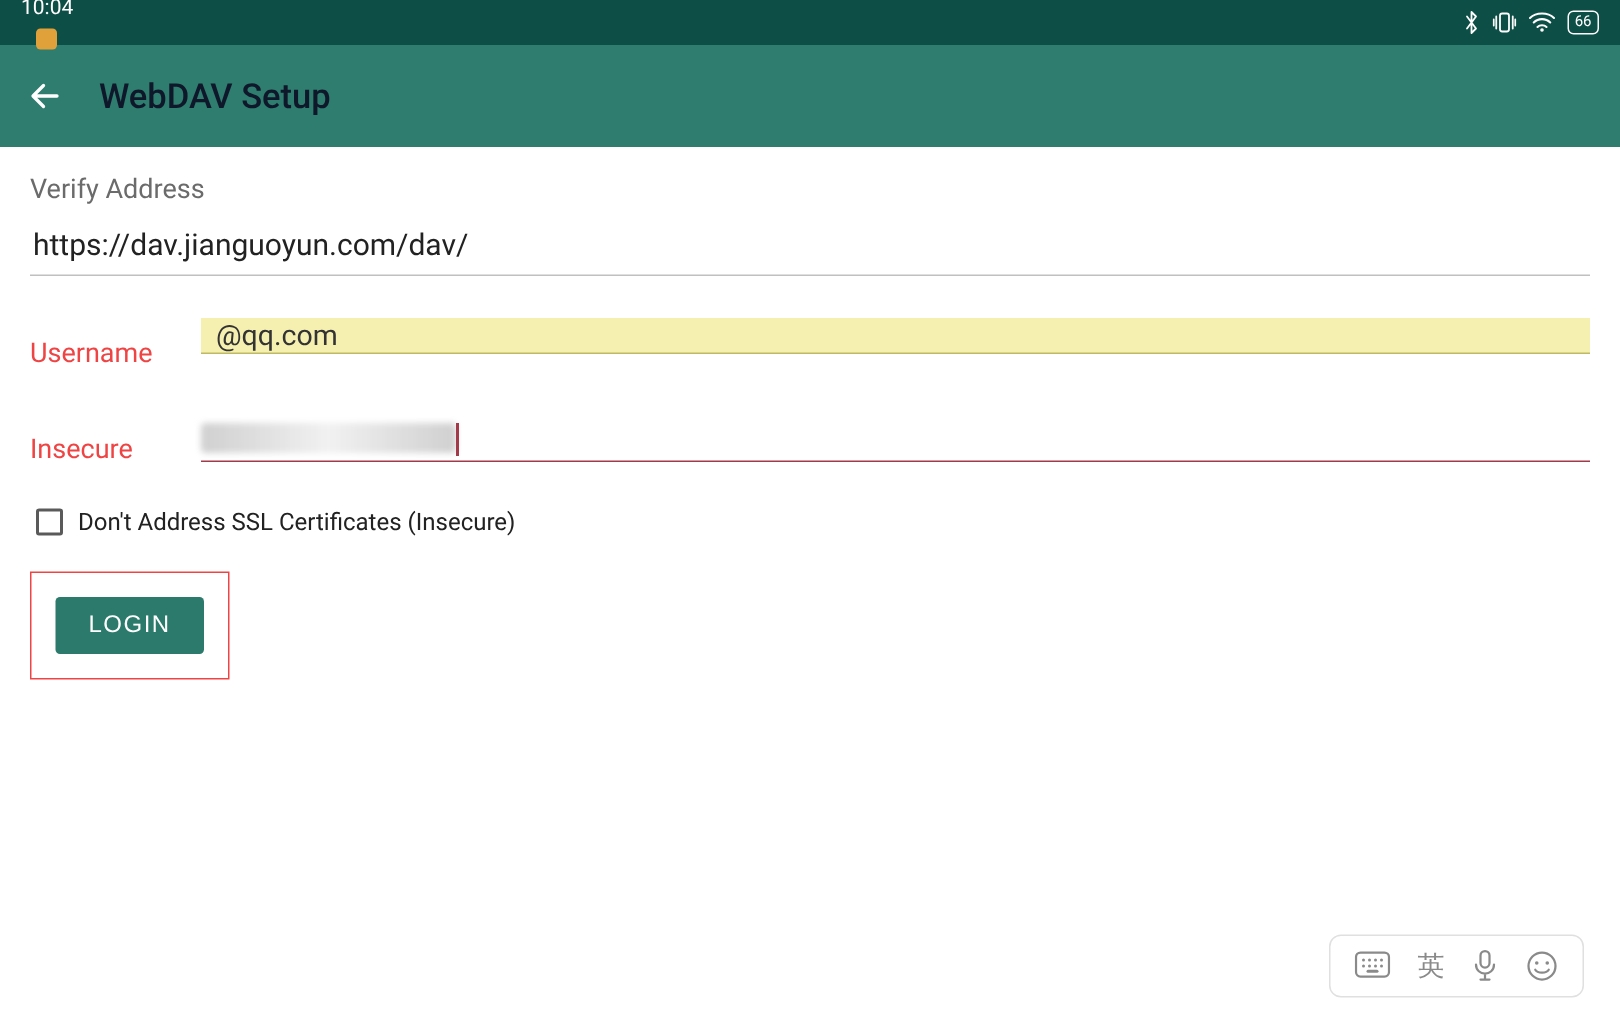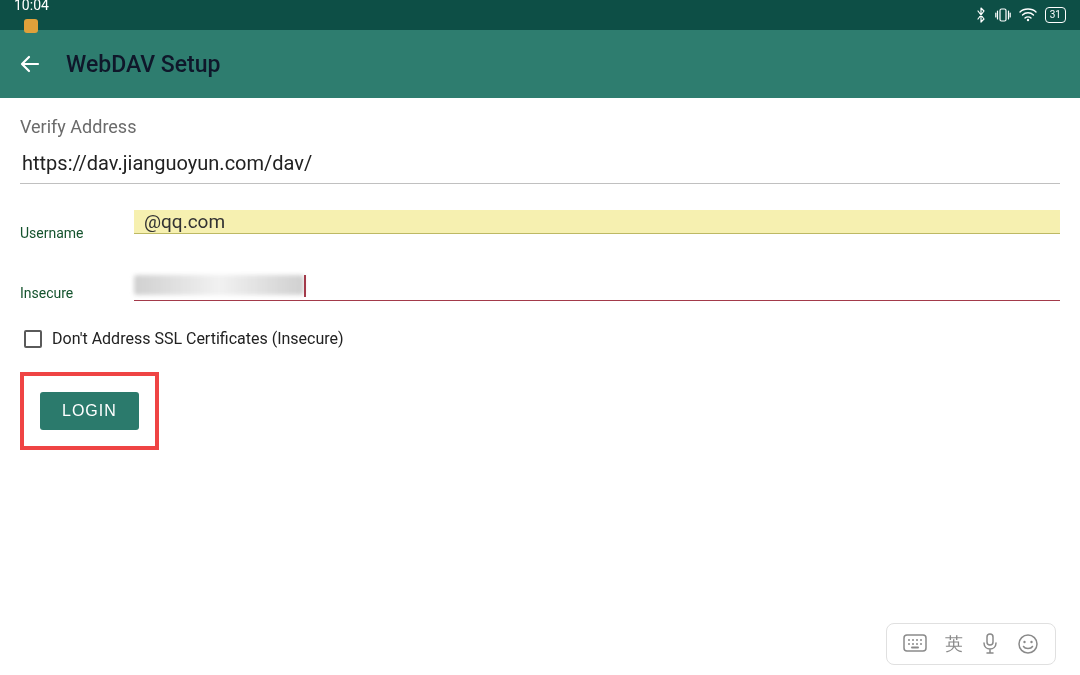--- a/index.html
+++ b/index.html
@@ -11,32 +11,32 @@
   .status-icon { display: inline-flex; align-items: center; }
   .battery-box { display: inline-flex; align-items: center; border: 1.3px solid #fff; border-radius: 4px; padding: 0 4px; height: 16px; font-size: 10px; line-height: 1; }
   .app-bar { height: 68px; width: 100%; background: #2e7d6f; color: #0f172a; display: flex; align-items: center; padding: 0 18px; gap: 24px; }
   .back-arrow { cursor: pointer; }
   .app-title { font-size: 23px; font-weight: 500; }
   .content { padding: 18px 20px; }
   .field-block { margin-bottom: 18px; }
   .field-label-top { color: #6b6b6b; font-size: 18px; margin-bottom: 10px; }
   .address-input { width: 100%; border: none; border-bottom: 1px solid #c0c0c0; font-size: 20px; padding: 4px 2px 8px 2px; outline: none; font-family: inherit; color: #222; }
   .field-row { display: flex; align-items: center; gap: 18px; margin-bottom: 20px; }
-  .field-label-side { color: #14532d; font-size: 14px; min-width: 96px; margin-top: 23px; }
+  .field-label-side { color: #ef4444; font-size: 18px; min-width: 96px; margin-top: 23px; }
   .yellow-input { flex: 1; background: #f6f0b0; border: none; border-bottom: 1px solid #bdb964; font-size: 19px; padding: 0 10px; outline: none; font-family: inherit; color: #333; }
   .password-wrap { flex: 1; position: relative; }
   .password-input { width: 100%; border: none; border-bottom: 1.5px solid #a33a4a; font-size: 19px; padding: 8px 2px; outline: none; font-family: inherit; letter-spacing: 0.5px; color: transparent; }
   .password-blur { position: absolute; left: 0; bottom: 6px; width: 170px; height: 20px; background: linear-gradient(90deg, rgba(120,120,120,0.35), rgba(200,200,200,0.25), rgba(120,120,120,0.35)); filter: blur(2px); border-radius: 3px; pointer-events: none; }
   .caret { position: absolute; left: 170px; bottom: 4px; width: 1.5px; height: 22px; background: #a33a4a; }
   .checkbox-row { display: flex; align-items: center; gap: 10px; margin: 28px 0 24px 4px; }
   .checkbox { width: 18px; height: 18px; border: 2px solid #5a5a5a; border-radius: 2px; background: #fff; cursor: pointer; }
   .checkbox-label { font-size: 16px; color: #222; }
   .button-row { display: flex; justify-content: space-between; align-items: center; margin-top: 8px; }
   .btn-cancel { background: #2b7a6c; color: #fff; border: none; padding: 10px 24px; font-size: 16px; border-radius: 3px; cursor: pointer; letter-spacing: 2px; }
-  .login-highlight { border: 4px solid #ef4444; padding: 16px; display: inline-flex; }
+  .login-highlight { border: 1px solid #ef4444; padding: 16px; display: inline-flex; }
   .btn-login { background: #2b7a6c; color: #fff; border: none; padding: 10px 22px; font-size: 16px; border-radius: 3px; cursor: pointer; letter-spacing: 1px; }
   .ime-bar { position: absolute; bottom: 10px; right: 24px; display: flex; align-items: center; gap: 18px; border: 1px solid #e0e0e0; border-radius: 8px; padding: 8px 16px; background: #fff; }
   .ime-item { color: #8a8a8a; display: inline-flex; align-items: center; cursor: pointer; }
   .ime-text { font-size: 18px; }
   svg { display: block; }
 </style>
 </head>
 <body>
 
 <div class="status-bar">
@@ -56,21 +56,21 @@
           <path d="M2.5 3 V11 M0.8 5 V9 M13.5 3 V11 M15.2 5 V9" stroke="#fff" stroke-width="1.2" stroke-linecap="round"></path>
         </svg>
     </span>
     <span class="status-icon">
       <svg width="18" height="14" viewBox="0 0 18 14" fill="none">
           <path d="M1 4 C5 0 13 0 17 4 M3.5 7 C6.5 4 11.5 4 14.5 7 M6 10 C7.5 8.5 10.5 8.5 12 10" stroke="#fff" stroke-width="1.4" stroke-linecap="round"></path>
           <circle cx="9" cy="12" r="1.2" fill="#fff"></circle>
         </svg>
     </span>
     <span class="battery-box">
-      <span>31</span>
+      <span>66</span>
     </span>
   </div>
 </div>
 
 <div class="app-bar">
   <span class="back-arrow">
     <svg width="24" height="24" viewBox="0 0 24 24" fill="none">
         <path d="M20 12 H5 M11 5 L4 12 L11 19" stroke="#fff" stroke-width="2.2" stroke-linecap="round" stroke-linejoin="round"></path>
       </svg>
   </span>

